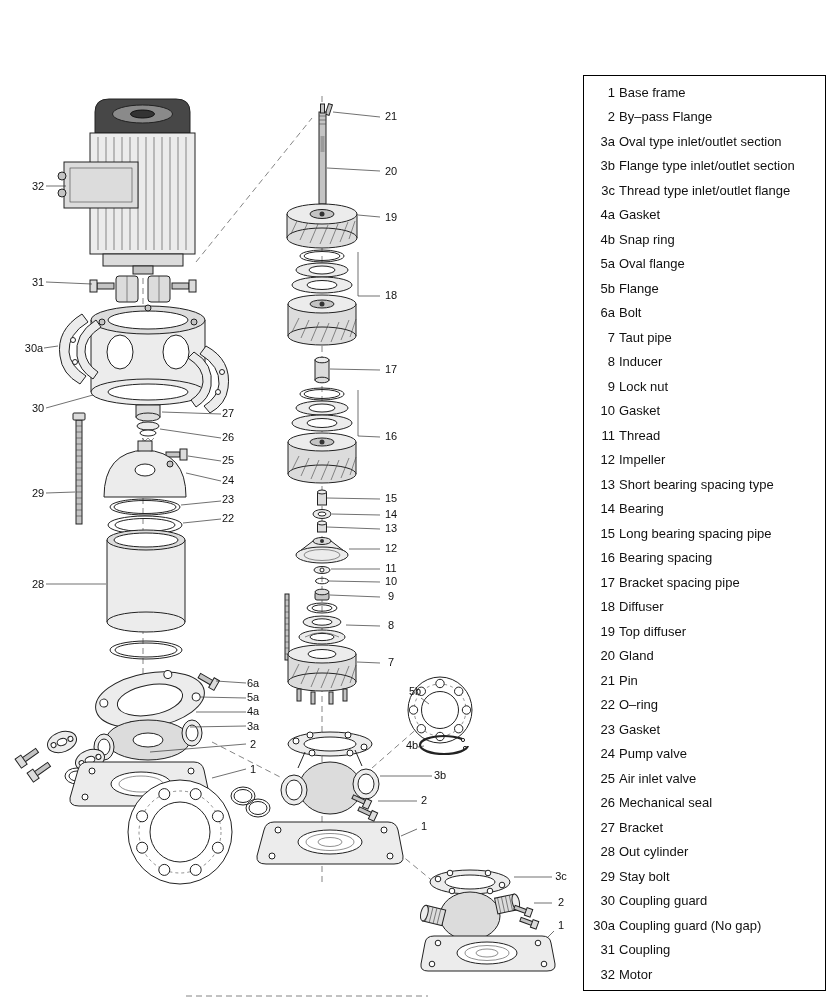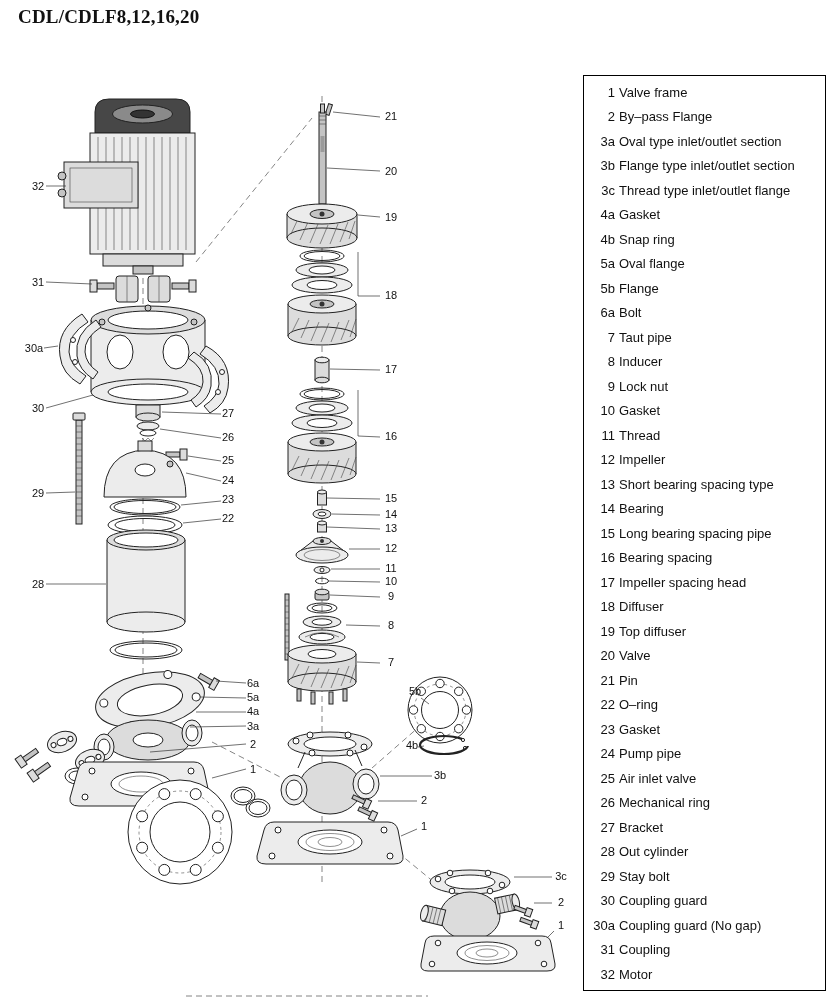--- a/index.html
+++ b/index.html
@@ -24,21 +24,20 @@
   .thin{fill:none;stroke:#444;stroke-width:.6;}
   .dash{fill:none;stroke:#666;stroke-width:.8;stroke-dasharray:6 4;}
   .lead{stroke:#333;stroke-width:.7;}
   .callout-text{font-family:"Liberation Sans",sans-serif;font-size:11px;fill:#111;}
 </style>
 </head>
 <body>
 
 <div class="page">
 
-  <h1 class="title">CDL/CDLF8,12,16,20</h1>
 
   <svg class="drawing" viewBox="0 0 834 1000">
 
     <g>
       <path class="dash" d="M143 268 V760 M322 96 V884 M196 262 L312 118 M212 742 L282 778 M372 768 L420 726 M390 846 L446 892 M186 996 H428"></path>
     </g>
 
     <g>
       <path class="dk" d="M95 133 L95 112 Q95 99 109 99 L176 99 Q190 99 190 112 L190 133 Z"></path>
       <ellipse class="mid" cx="142.5" cy="114" rx="30" ry="9"></ellipse>
@@ -519,21 +518,21 @@
         <text x="561" y="906" text-anchor="middle" class="callout-text">2</text>
         <line x1="548" y1="937" x2="554" y2="931" class="lead"></line>
         <text x="561" y="929" text-anchor="middle" class="callout-text">1</text>
       </g>
   </svg>
 
   <div class="parts-box">
     <div id="parts-rows">
         <div class="prow">
           <span class="num">1</span>
-          <span class="nm">Valve frame</span>
+          <span class="nm">Base frame</span>
         </div>
         <div class="prow">
           <span class="num">2</span>
           <span class="nm">By–pass Flange</span>
         </div>
         <div class="prow">
           <span class="num">3a</span>
           <span class="nm">Oval type inlet/outlet section</span>
         </div>
         <div class="prow">
@@ -599,57 +598,57 @@
         <div class="prow">
           <span class="num">15</span>
           <span class="nm">Long bearing spacing pipe</span>
         </div>
         <div class="prow">
           <span class="num">16</span>
           <span class="nm">Bearing spacing</span>
         </div>
         <div class="prow">
           <span class="num">17</span>
-          <span class="nm">Impeller spacing head</span>
+          <span class="nm">Bracket spacing pipe</span>
         </div>
         <div class="prow">
           <span class="num">18</span>
           <span class="nm">Diffuser</span>
         </div>
         <div class="prow">
           <span class="num">19</span>
           <span class="nm">Top diffuser</span>
         </div>
         <div class="prow">
           <span class="num">20</span>
-          <span class="nm">Valve</span>
+          <span class="nm">Gland</span>
         </div>
         <div class="prow">
           <span class="num">21</span>
           <span class="nm">Pin</span>
         </div>
         <div class="prow">
           <span class="num">22</span>
           <span class="nm">O–ring</span>
         </div>
         <div class="prow">
           <span class="num">23</span>
           <span class="nm">Gasket</span>
         </div>
         <div class="prow">
           <span class="num">24</span>
-          <span class="nm">Pump pipe</span>
+          <span class="nm">Pump valve</span>
         </div>
         <div class="prow">
           <span class="num">25</span>
           <span class="nm">Air inlet valve</span>
         </div>
         <div class="prow">
           <span class="num">26</span>
-          <span class="nm">Mechanical ring</span>
+          <span class="nm">Mechanical seal</span>
         </div>
         <div class="prow">
           <span class="num">27</span>
           <span class="nm">Bracket</span>
         </div>
         <div class="prow">
           <span class="num">28</span>
           <span class="nm">Out cylinder</span>
         </div>
         <div class="prow">

